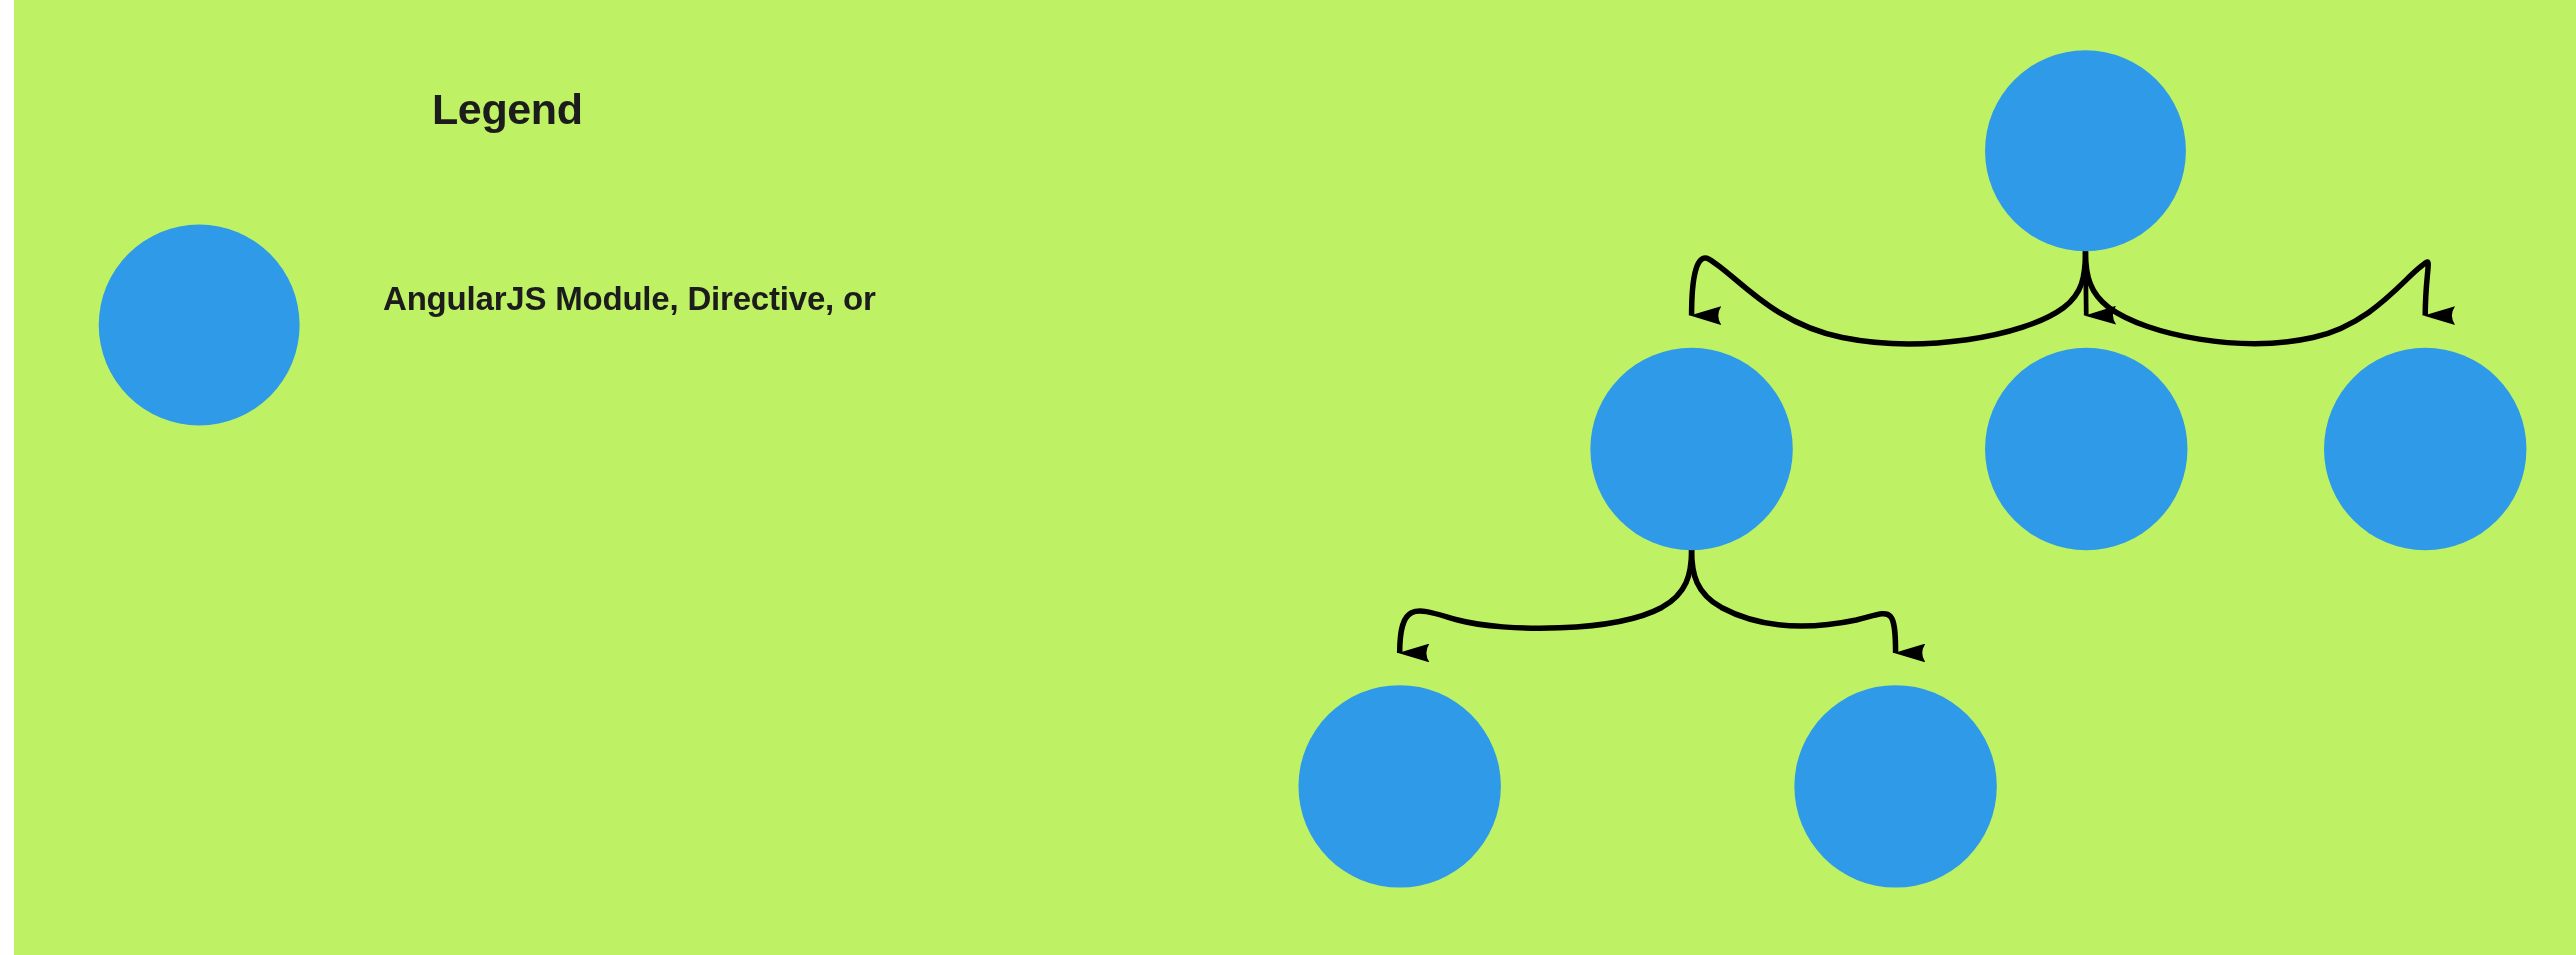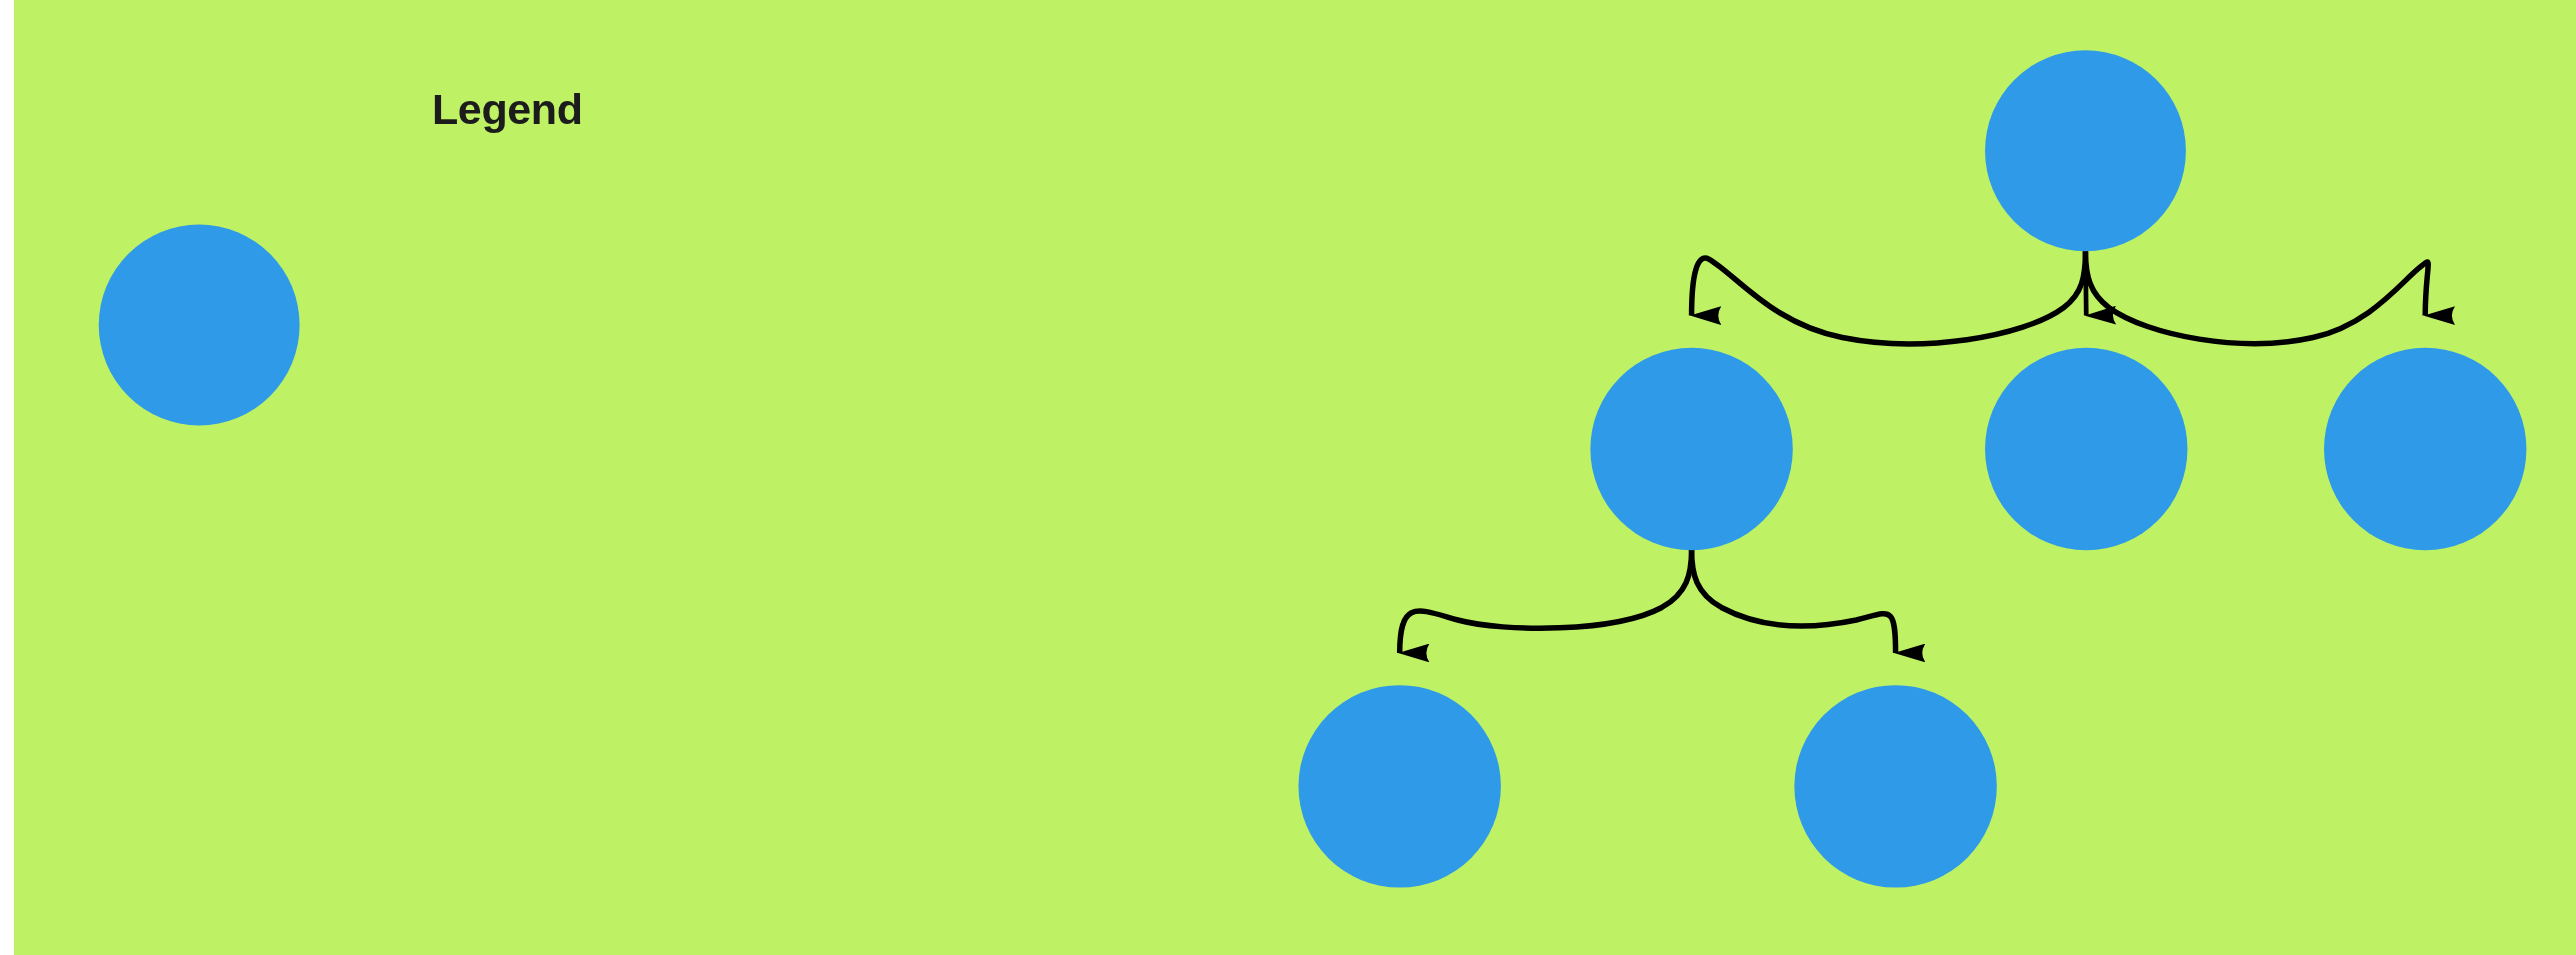--- a/index.html
+++ b/index.html
@@ -101,16 +101,17 @@
       <circle cx="1766" cy="1002" r="129" fill="#2f9ae8"></circle>
       <circle cx="2398" cy="1002" r="129" fill="#2f9ae8"></circle>
     </g>
 
     <circle cx="236" cy="414" r="128" fill="#2f9ae8"></circle>
   </svg>
 
   <div class="legend-title">Legend</div>
 
   <div class="legend-label">
+    <div>AngularJS Module, Directive, or</div>
   </div>
 
 </div>
 
 
 </body></html>

